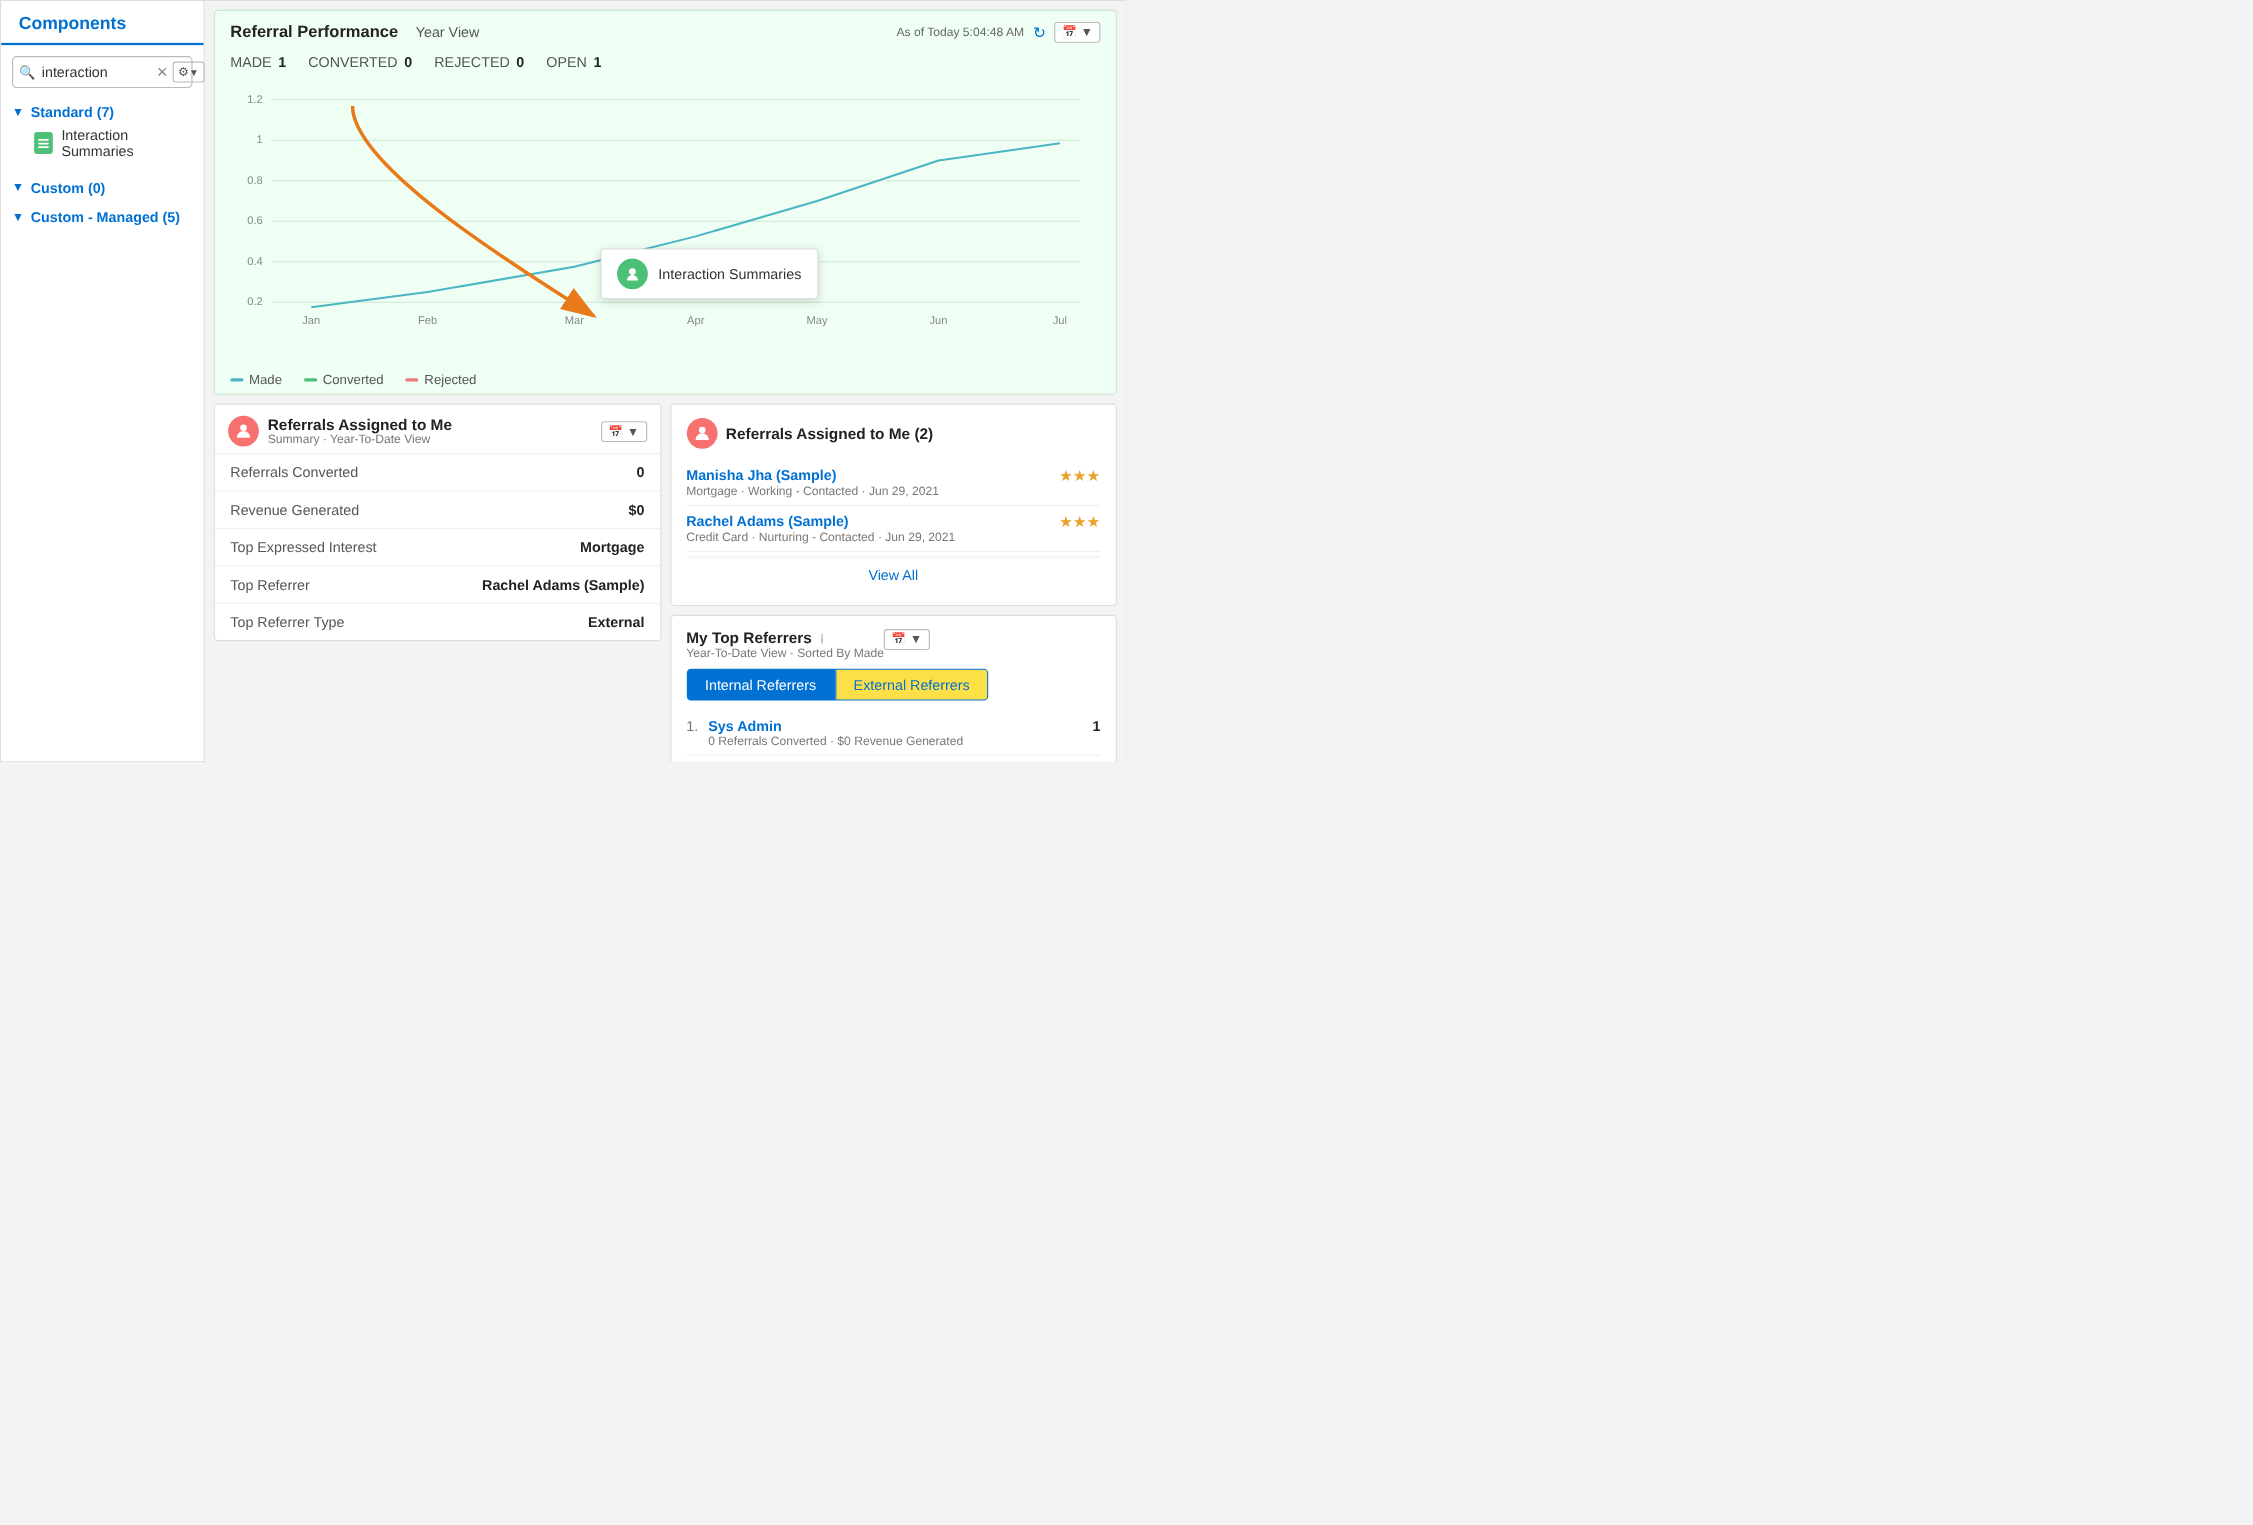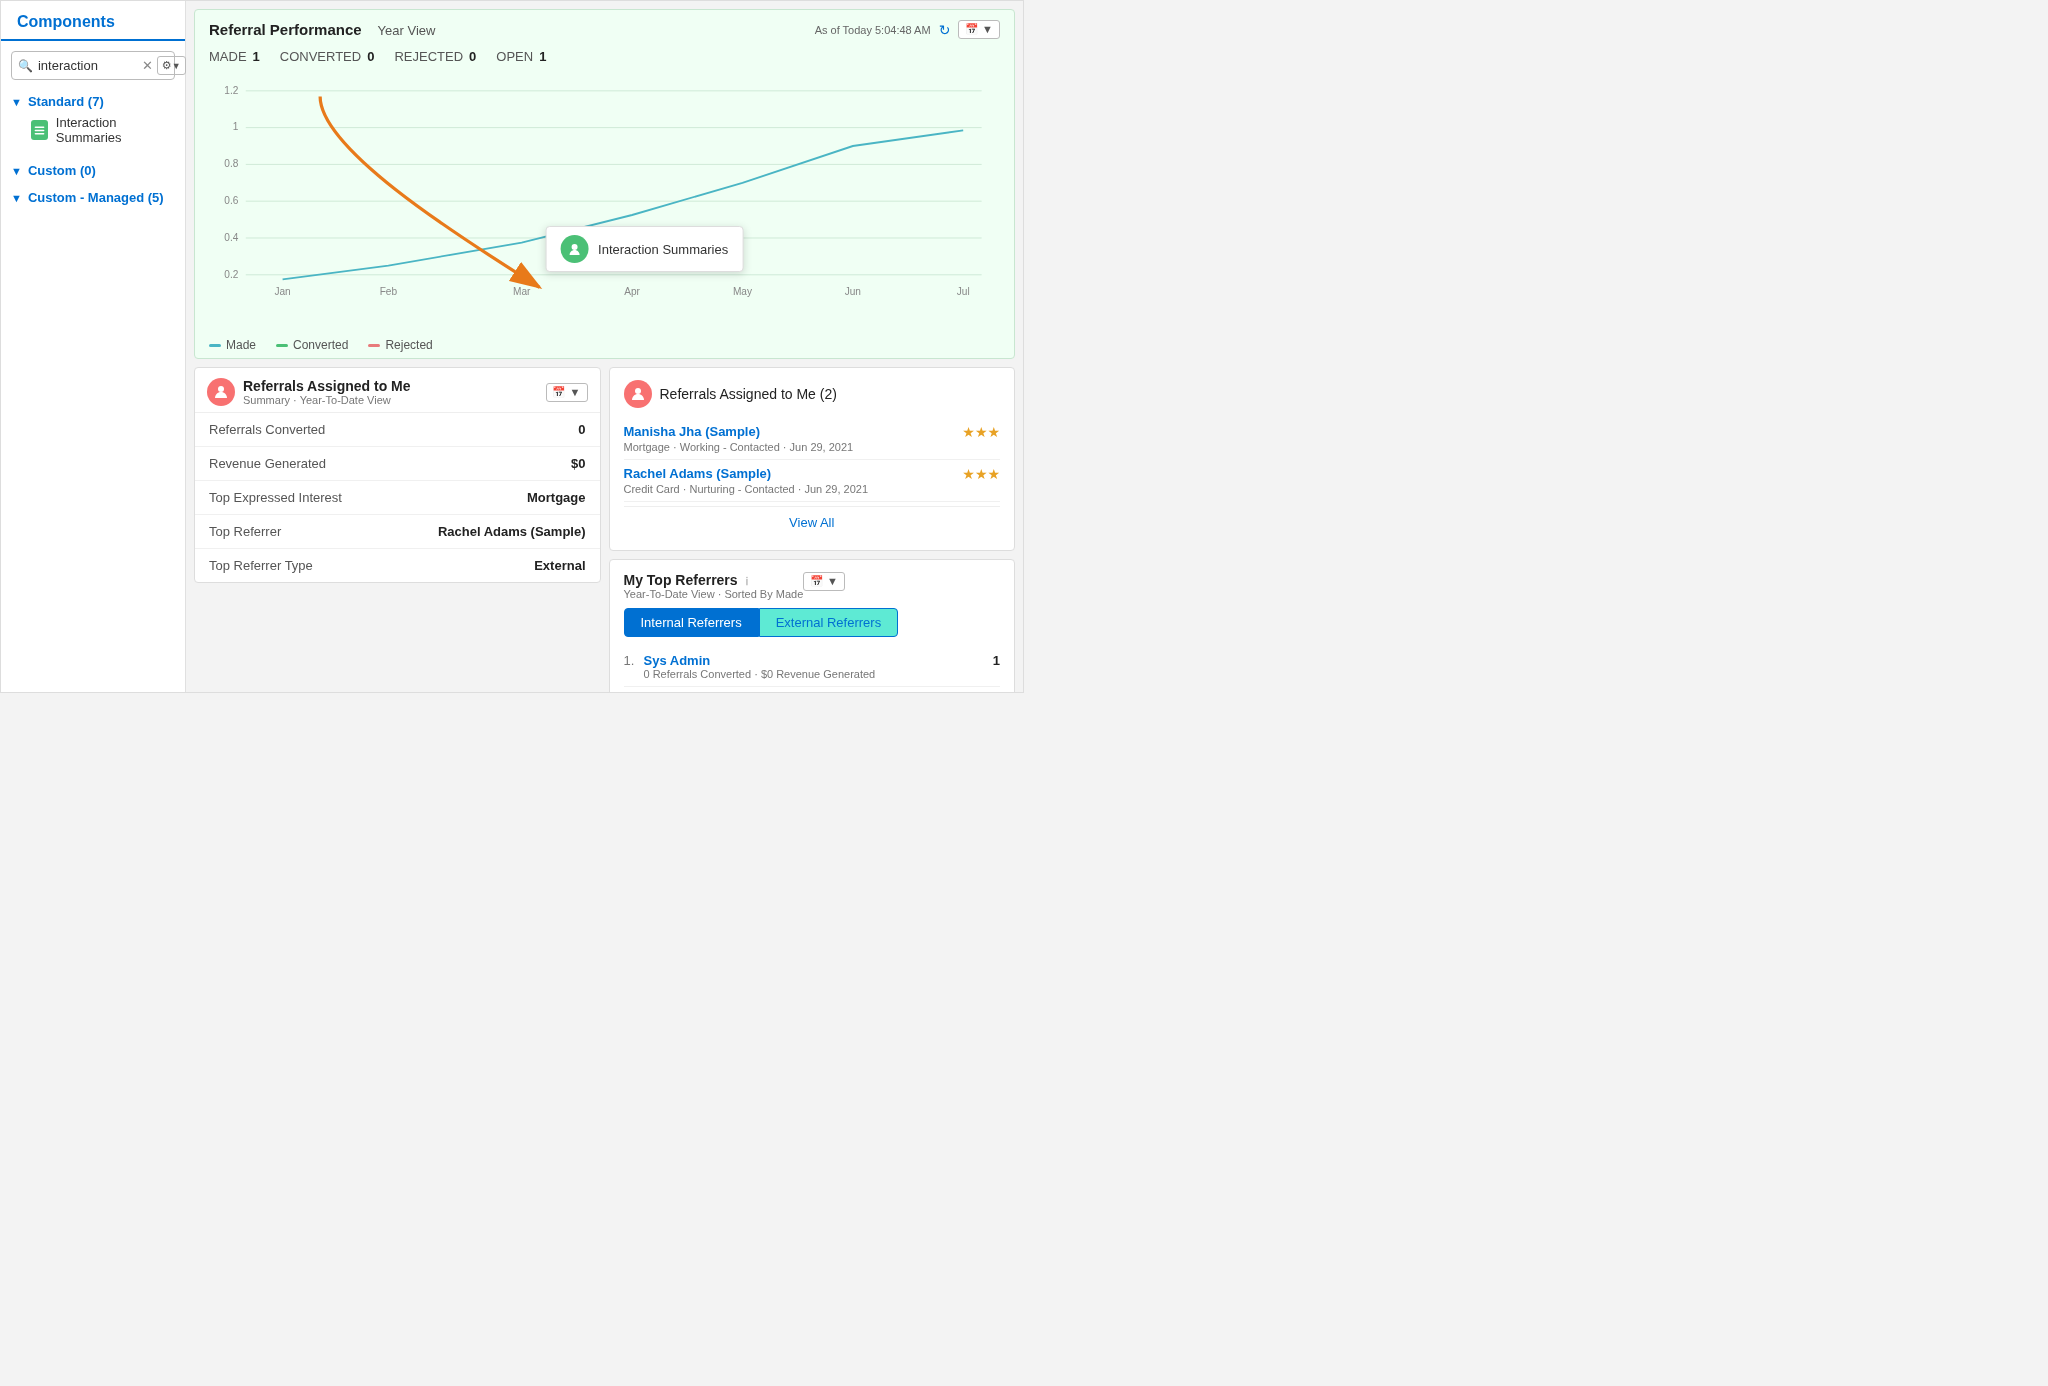--- a/index.html
+++ b/index.html
@@ -74,41 +74,41 @@
     .leads-card-title { display: flex; align-items: center; gap: 8px; }
     .leads-icon { width: 28px; height: 28px; background: #f87171; border-radius: 50%; display: flex; align-items: center; justify-content: center; }
     .leads-icon svg { width: 16px; height: 16px; fill: #fff; }
     .leads-name { font-weight: 700; font-size: 14px; color: #222; }
     .leads-new-btn { border: 1px solid #0070d2; border-radius: 4px; padding: 5px 16px; color: #0070d2; font-size: 13px; cursor: pointer; background: #fff; font-weight: 600; }
 
     
     .referrals-card { background: #fff; border: 1px solid #ddd; border-radius: 4px; margin-bottom: 8px; padding: 12px 14px; }
     .referrals-card-header { display: flex; align-items: center; justify-content: space-between; margin-bottom: 10px; }
     .referrals-card-title-row { display: flex; align-items: center; gap: 8px; }
-    .referrals-card-name { font-weight: 400; font-size: 14px; color: #222; }
+    .referrals-card-name { font-weight: 700; font-size: 14px; color: #222; }
     .referral-item { padding: 6px 0; border-bottom: 1px solid #f0f0f0; }
     .referral-item:last-of-type { border-bottom: none; }
     .referral-name { color: #0070d2; font-size: 13px; font-weight: 600; cursor: pointer; }
     .referral-meta { color: #777; font-size: 11px; margin-top: 2px; }
     .referral-stars { color: #e8a225; font-size: 14px; }
     .referral-row { display: flex; justify-content: space-between; align-items: flex-start; }
     .view-all { text-align: center; padding: 8px; color: #0070d2; font-size: 13px; cursor: pointer; border-top: 1px solid #eee; margin-top: 4px; }
 
     
     .top-referrers-card { background: #fff; border: 1px solid #ddd; border-radius: 4px; padding: 12px 14px; }
     .top-ref-header { display: flex; align-items: flex-start; justify-content: flex-start; margin-bottom: 8px; }
     .top-ref-title { font-weight: 700; font-size: 14px; color: #222; display: flex; align-items: center; gap: 5px; }
     .top-ref-sub { font-size: 11px; color: #777; }
     .top-ref-info { color: #bbb; font-size: 11px; margin-left: 3px; }
     .ref-tabs { display: flex; gap: 0; margin-bottom: 10px; }
     .ref-tab { padding: 6px 16px; border: 1px solid #0070d2; font-size: 13px; cursor: pointer; }
     .ref-tab.active { background: #0070d2; color: #fff; }
     .ref-tab:first-child { border-radius: 4px 0 0 4px; }
     .ref-tab:last-child { border-radius: 0 4px 4px 0; }
-    .ref-tab:not(.active) { color: #0070d2; background: #5eead4; }
+    .ref-tab:not(.active) { color: #0070d2; background: #fde047; }
     .ref-list-item { display: flex; align-items: flex-start; padding: 6px 0; border-bottom: 1px solid #f0f0f0; }
     .ref-list-num { width: 20px; color: #777; font-size: 13px; }
     .ref-list-info { flex: 1; }
     .ref-list-name { color: #0070d2; font-size: 13px; font-weight: 600; cursor: pointer; }
     .ref-list-sub { font-size: 11px; color: #777; }
     .ref-list-count { font-size: 13px; font-weight: 700; color: #222; }
     .view-more { text-align: right; padding: 8px 0 0; color: #0070d2; font-size: 13px; cursor: pointer; }
   </style>
 </head>
 <body>

